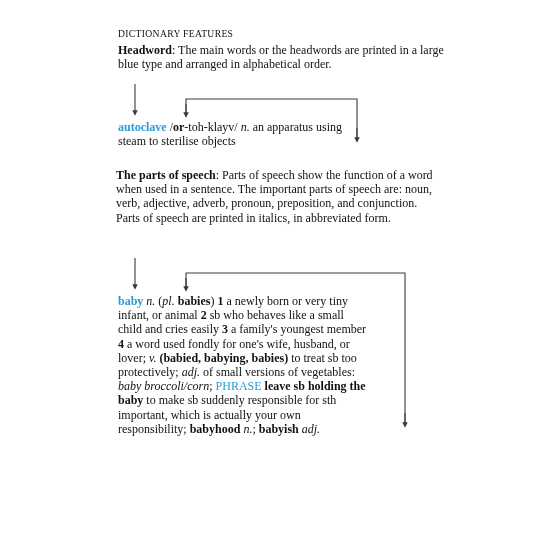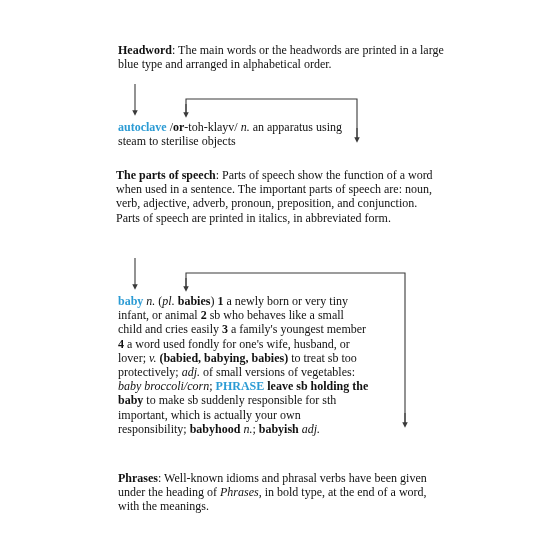--- a/index.html
+++ b/index.html
@@ -76,21 +76,21 @@
   }
 
   #phrases-note {
     left: 118px;
     top: 471px;
     width: 330px;
   }
 
   b, .b { font-weight: bold; }
   i, .i { font-style: italic; }
-  .blue-bold { color: #2b9bd4; font-weight: bold; }
+  .blue-bold { color: #2b9bd4; font-weight: normal; }
   .sense-num { font-weight: bold; }
   .headword-blue {
     color: #2b9bd4;
     font-weight: bold;
     margin-top: 12px;
   }
 </style>
 </head>
 <body>
 
@@ -113,34 +113,32 @@
     </g>
 
     <g>
       <path d="M 135 258 L 135 287" stroke="#3a3a3a" stroke-width="1.1" fill="none" marker-end="url(#ah)"></path>
       <path d="M 186 287 L 186 273 L 405 273 L 405 423" stroke="#3a3a3a" stroke-width="1.1" fill="none"></path>
       <path d="M 186 278 L 186 289" stroke="#3a3a3a" stroke-width="1.1" fill="none" marker-end="url(#ah)"></path>
       <path d="M 405 413 L 405 425" stroke="#3a3a3a" stroke-width="1.1" fill="none" marker-end="url(#ah)"></path>
     </g>
   </svg>
 
+  <div class="block" id="section-title">DICTIONARY FEATURES</div>
 
   <div class="block" id="headword-note">
     <b>Headword</b><span>: The main words or the headwords are printed in a large blue type and arranged in alphabetical order.</span>
   </div>
 
   <div class="block" id="entry-autoclave">
     <span class="headword-blue">autoclave</span><span> /</span><b>or</b><span>-toh-klayv</span><span>/ </span><i>n.</i><span> an apparatus using steam to sterilise objects</span>
   </div>
 
   <div class="block" id="pos-note">
     <b>The parts of speech</b><span>: Parts of speech show the function of a word when used in a sentence. The important parts of speech are: noun, verb, adjective, adverb, pronoun, preposition, and conjunction. Parts of speech are printed in italics, in abbreviated form.</span>
   </div>
 
   <div class="block" id="entry-baby">
     <span class="headword-blue">baby</span><span> </span><i>n.</i><span> (</span><i>pl.</i><span> </span><b>babies</b><span>) </span><b class="sense-num">1</b><span> </span><span>a newly born or very tiny infant, or animal</span><span> </span><b class="sense-num">2</b><span> </span><span>sb who behaves like a small child and cries easily</span><span> </span><b class="sense-num">3</b><span> </span><span>a family's youngest member</span><span> </span><b class="sense-num">4</b><span> </span><span>a word used fondly for one's wife, husband, or lover</span><span>; </span><i>v.</i><span> </span><b>(babied, babying, babies)</b><span> to treat sb too protectively; </span><i>adj.</i><span> of small versions of vegetables: </span><i>baby broccoli/corn</i><span>; </span><span class="blue-bold">PHRASE</span><span> </span><b>leave sb holding the baby</b><span> to make sb suddenly responsible for sth important, which is actually your own responsibility; </span><b>babyhood</b><span> </span><i>n.</i><span>; </span><b>babyish</b><span> </span><i>adj.</i>
   </div>
 
-  <div class="block" id="phrases-note">
-    <b>Phrases</b><span>: Well-known idioms and phrasal verbs have been given under the heading of </span><i>Phrases</i><span>, in bold type, at the end of a word, with the meanings.</span>
-  </div>
 
 </div>
 
 </body></html>

